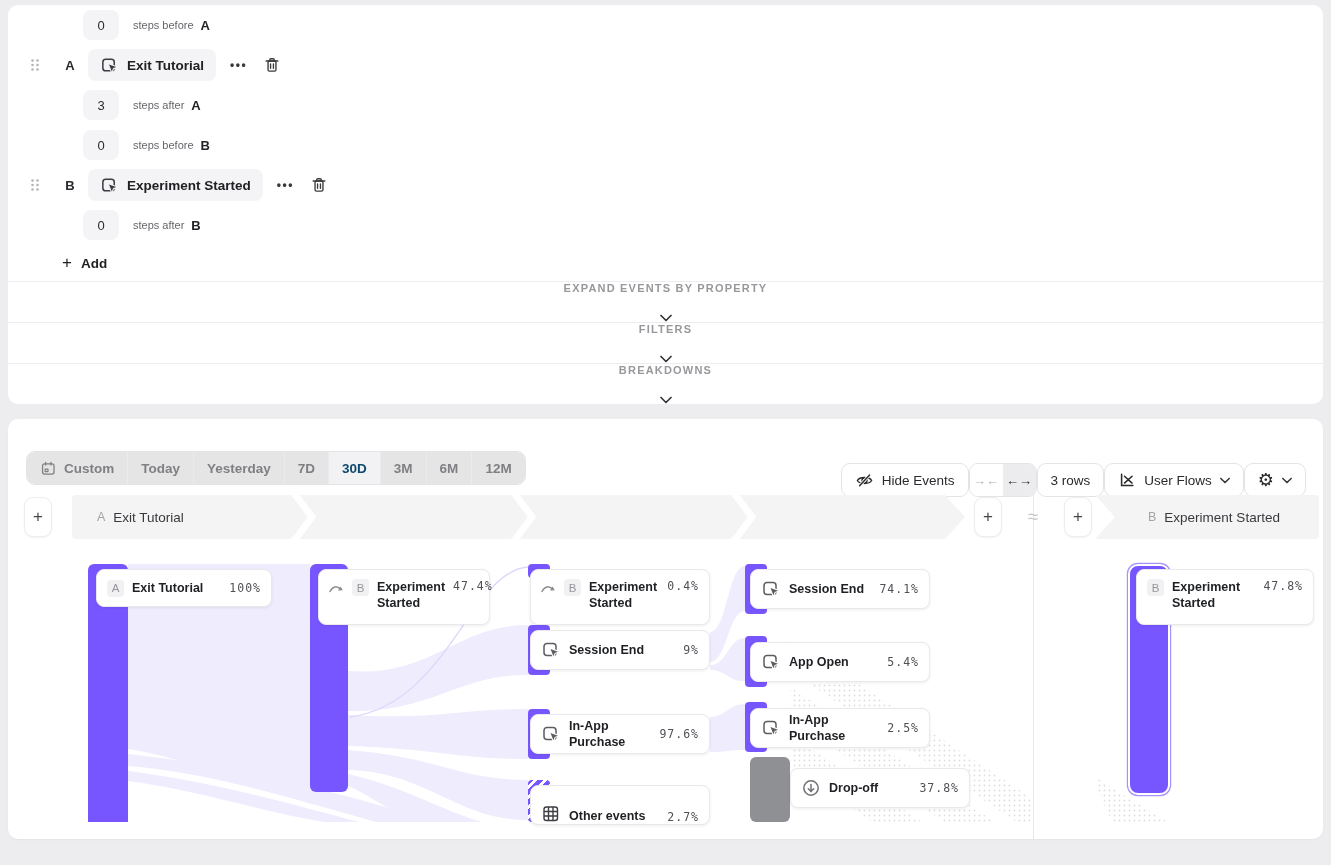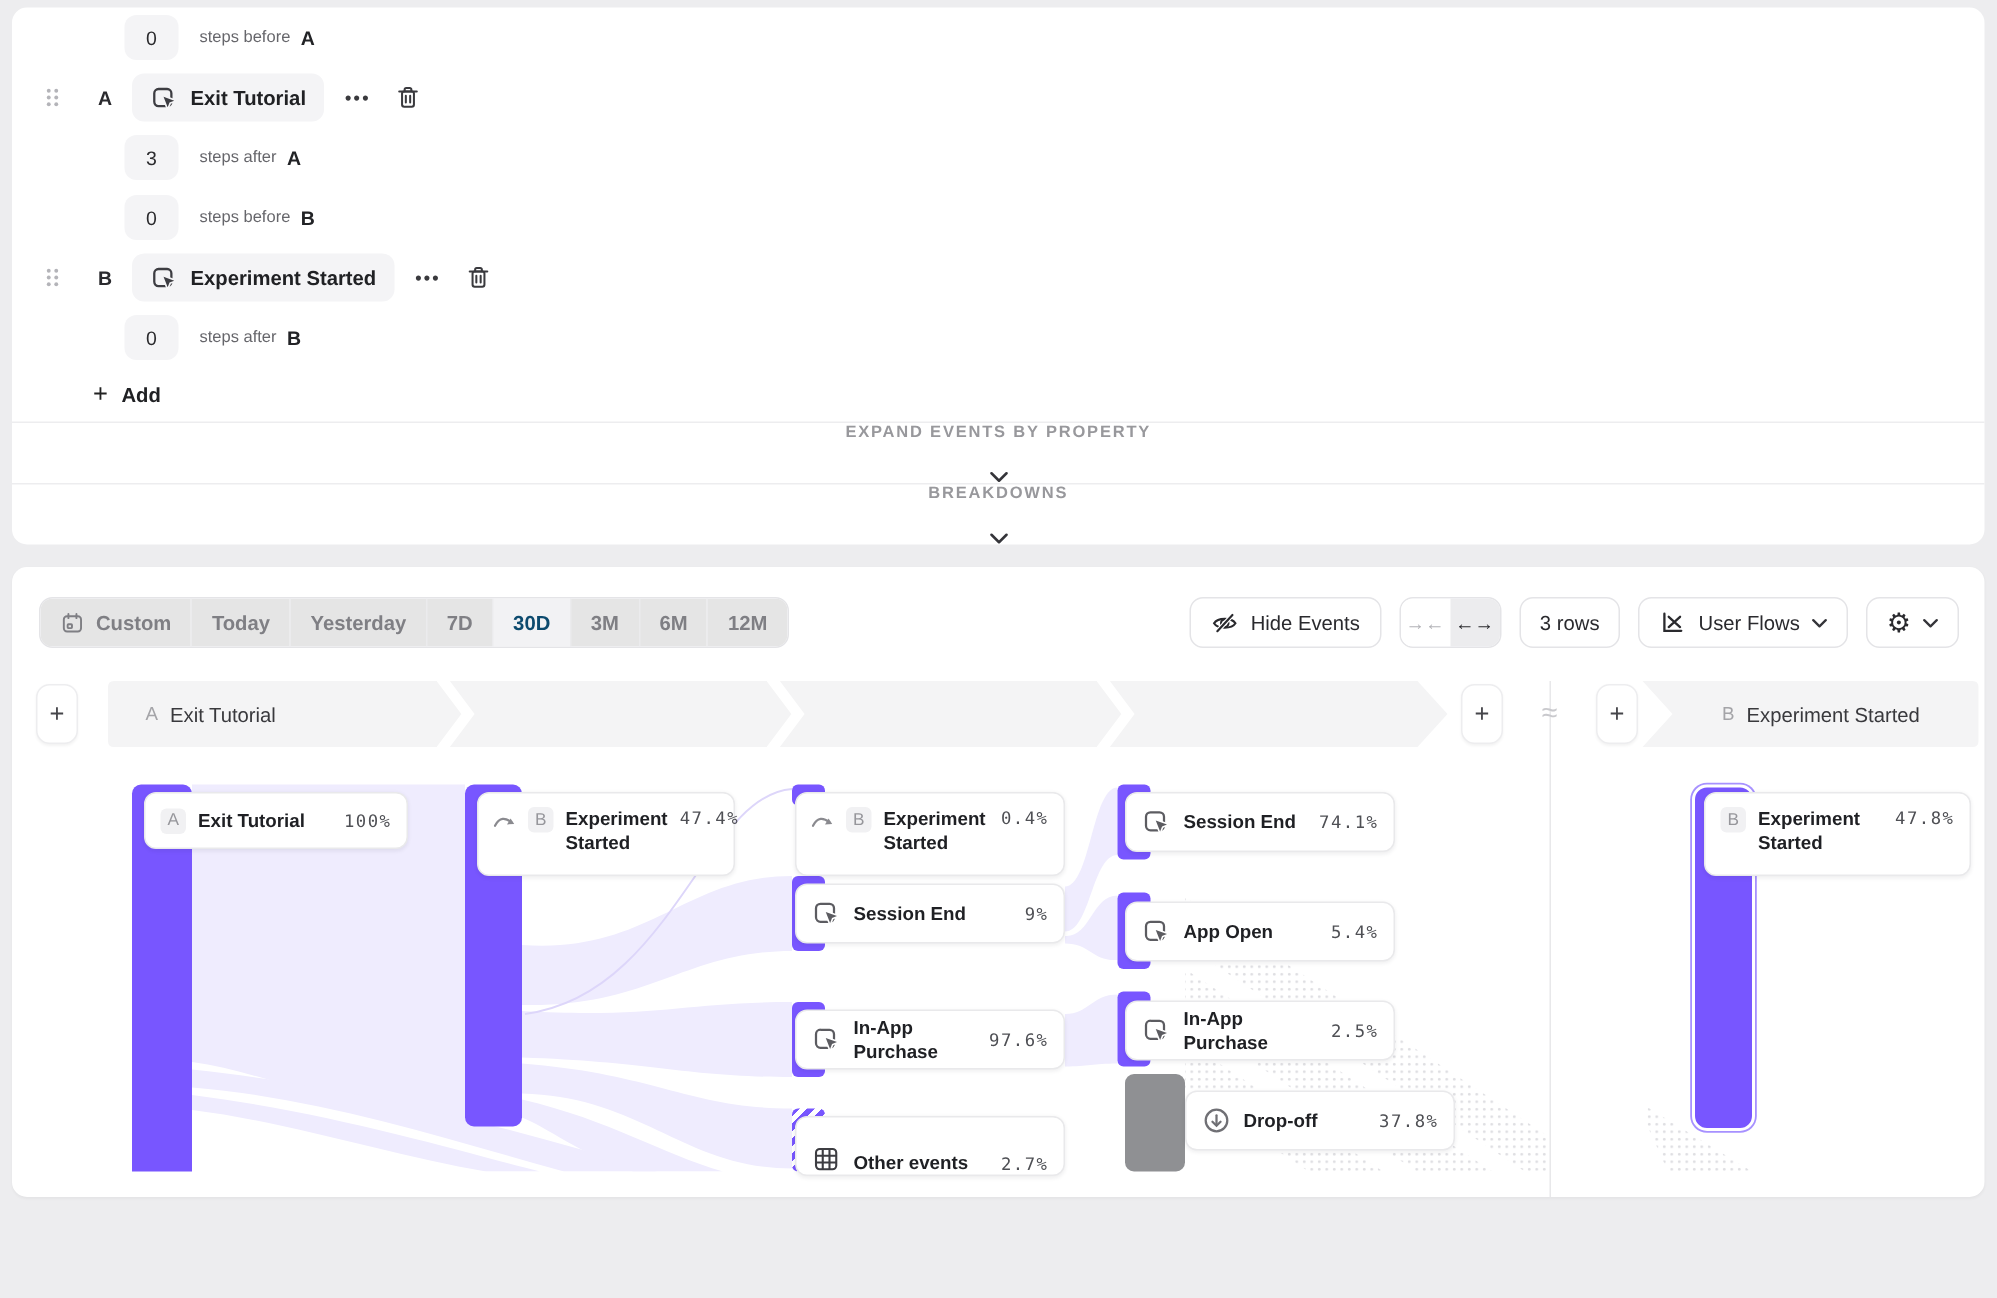--- a/index.html
+++ b/index.html
@@ -37,21 +37,21 @@
     justify-content:space-between; padding:0 20px; cursor:pointer;flex-direction:column; }
 
   
   .toolbar { position:absolute; top:20px; left:18px; right:17px; display:flex;
     justify-content:space-between; align-items:center; }
   .seg { display:flex; border:1px solid #e4e4e7; border-radius:9px; overflow:hidden; background:#fff; height:34px; }
   .seg .cell { display:flex; align-items:center; gap:7px; padding:0 13px; font-size:13.5px;
     color:#7f7f84; border-left:1px solid #ebebed; cursor:pointer; background:#e5e5e5; border-top:none; border-bottom:none; border-right:none;font-weight:bold; }
   .seg .cell:first-child { border-left:none; }
   .seg .cell.sel { background:#f2f2f4; color:#0c4a6e; font-weight:700; }
-  .rgroup { display:flex; gap:12px; align-items:center; }
+  .rgroup { display:flex; gap:0; align-items:center;margin-top:24px; }
   .tbtn { height:34px; display:flex; align-items:center; gap:8px; padding:0 13px; background:#fff;
     border:1px solid #e4e4e7; border-radius:9px; cursor:pointer; font-size:13.5px; font-weight:500; color:#2a2a2e; }
   .arrow-cell { width:33px; justify-content:center; display:flex; align-items:center; font-size:13px; cursor:pointer;
     background:#fff; border:none; }
   .arrow-cell.dim { color:#b3b3b8; }
   .arrow-cell.on { background:#ececee; color:#2a2a2e; font-weight:600; }
 
   
   .plus-btn { position:absolute; width:28px; height:40px; background:#fff; border:1px solid #ededef;
     border-radius:9px; box-shadow:0 1px 2px rgba(0,0,0,.05); font-size:17px; color:#46464b;
@@ -179,20 +179,26 @@
 
   <div class="add-row">
     <button class="add-btn">
       <span class="add-plus">+</span>
       <span class="add-txt">Add</span>
     </button>
   </div>
 
   <div class="section-row">
     <span class="sec-label">EXPAND EVENTS BY PROPERTY</span>
+    <svg width="12" height="8" viewBox="0 0 12 8">
+        <polyline points="1,1.5 6,6.5 11,1.5" fill="none" stroke="#35353a" stroke-width="1.7" stroke-linecap="round" stroke-linejoin="round"></polyline>
+      </svg>
+  </div>
+  <div class="section-row">
+    <span class="sec-label">FILTERS</span>
     <svg width="12" height="8" viewBox="0 0 12 8">
         <polyline points="1,1.5 6,6.5 11,1.5" fill="none" stroke="#35353a" stroke-width="1.7" stroke-linecap="round" stroke-linejoin="round"></polyline>
       </svg>
   </div>
   <div class="section-row">
     <span class="sec-label">BREAKDOWNS</span>
     <svg width="12" height="8" viewBox="0 0 12 8">
         <polyline points="1,1.5 6,6.5 11,1.5" fill="none" stroke="#35353a" stroke-width="1.7" stroke-linecap="round" stroke-linejoin="round"></polyline>
       </svg>
   </div>

